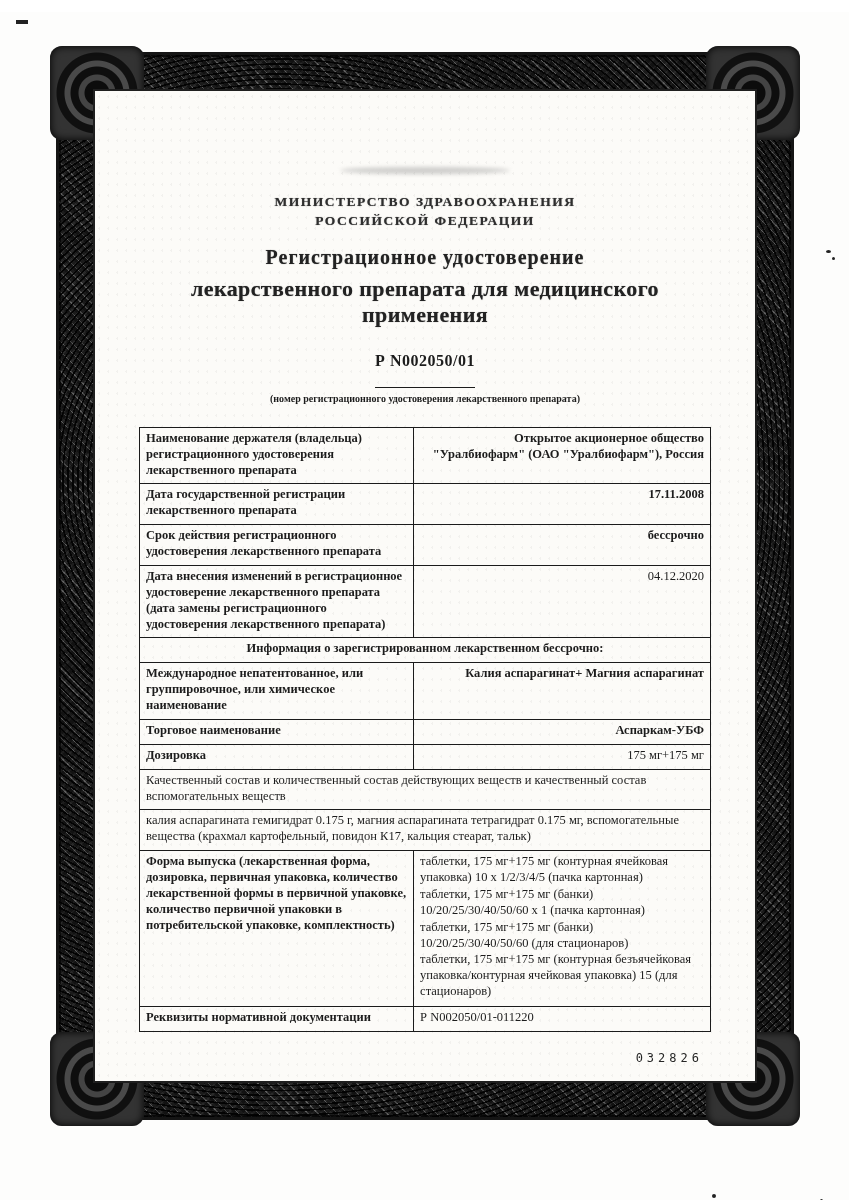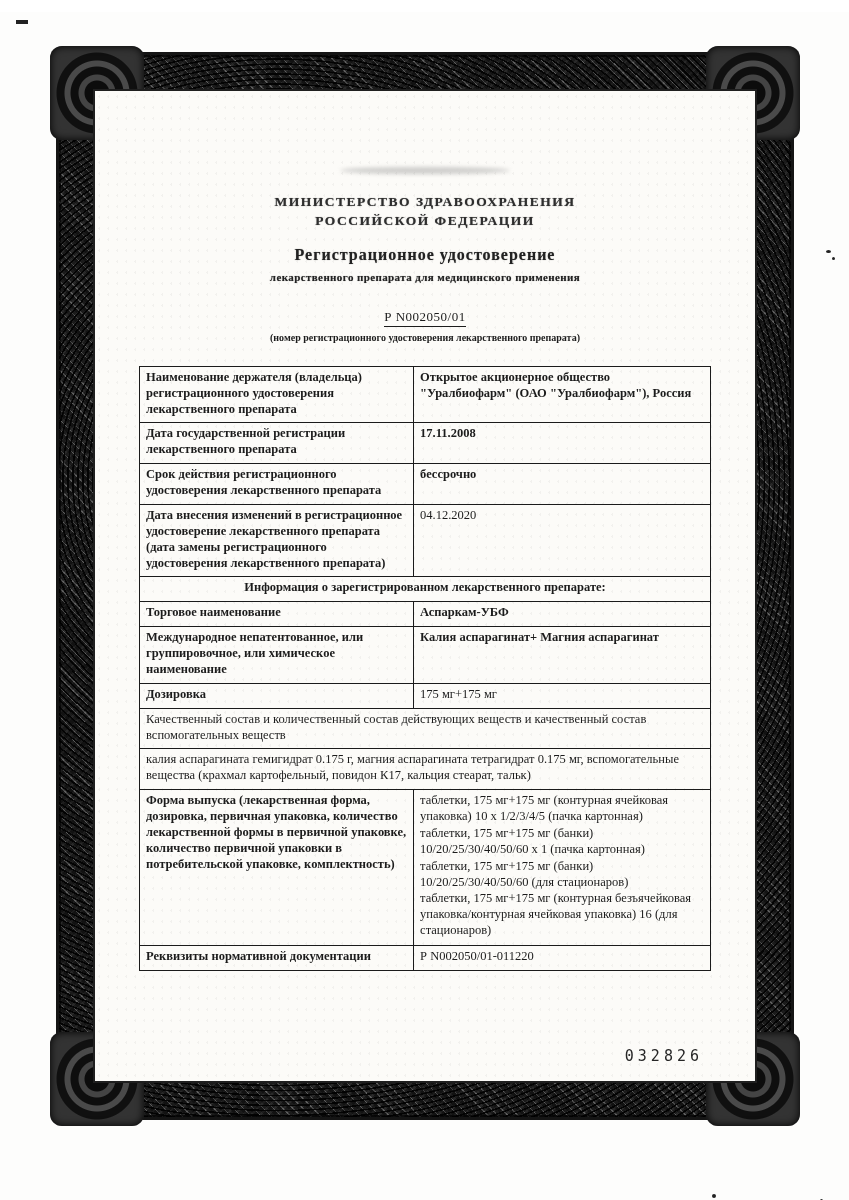--- a/index.html
+++ b/index.html
@@ -40,46 +40,46 @@
   .smudge {
     position:absolute; top:76px; left:50%; transform:translateX(-50%);
     width:170px; height:7px; background:rgba(120,120,120,0.35);
     filter:blur(2px); border-radius:50%;
   }
   .ministry {
     font-size:13.5px; font-weight:bold; letter-spacing:1.5px; line-height:1.4;
     color:#2e2e2e; text-shadow:0 0 1px rgba(70,70,70,0.7);
   }
   .doc-title { margin-top:15px; font-weight:bold; color:#222; text-shadow:0 0 1px rgba(60,60,60,0.6); }
-  .doc-title .t1 { font-size:16px; letter-spacing:1px; }
-  .doc-title .t2 { font-size:11px; letter-spacing:0.4px; margin-top:7px; }
+  .doc-title .t1 { font-size:20px; letter-spacing:1px; }
+  .doc-title .t2 { font-size:22px; letter-spacing:0.4px; margin-top:7px; }
   .reg-number-wrap { margin-top:24px; }
   .reg-number {
-    display:inline-block; font-size:13px; font-weight:normal; letter-spacing:0.5px;
-    border-bottom:1.5px solid #1c1c1c; padding-bottom:1px;
+    display:inline-block; font-size:16px; font-weight:bold; letter-spacing:0.5px;
+    border-bottom:1.5px solid #1c1c1c; padding-bottom:17px;
   }
   .reg-caption { margin-top:5px; font-size:10px; font-weight:bold; }
   table.reg-table {
     margin-top:23px; width:100%; border-collapse:collapse;
     text-align:left; font-size:12.5px; line-height:1.27;
   }
   table.reg-table td {
     border:1.5px solid #1b1b1b; padding:3px 6px 5px; vertical-align:top;
   }
   td.lbl { font-weight:bold; width:48%; }
-  td.val { text-align:left; vertical-align:middle; }
+  td.val { text-align:right; vertical-align:middle; }
   td.val.bold { font-weight:bold; }
   td.val.left { text-align:left; vertical-align:top; }
   td.full-center { text-align:center; font-weight:bold; padding:4px 6px; }
   td.full-bold { font-weight:normal; }
   td.full-plain { font-weight:normal; }
   .release-lines div { margin:0 0 1px; }
   .stamp {
     position:absolute; right:52px; bottom:16px;
-    font-family:"DejaVu Sans Mono",monospace; font-size:15px;
+    font-family:"DejaVu Sans Mono",monospace; font-size:12px;
     letter-spacing:4px; color:#262626;
   }
   .speck { position:absolute; background:#222; }
   .sp1 { left:16px;  top:8px;    width:12px; height:4px; }
   .sp2 { left:826px; top:238px;  width:5px;  height:3px; border-radius:50%; }
   .sp3 { left:832px; top:245px;  width:3px;  height:3px; border-radius:50%; }
   .sp4 { left:712px; top:1182px; width:4px;  height:4px; border-radius:50%; }
   .sp5 { left:438px; top:1194px; width:5px;  height:3px; border-radius:50%; }
   .sp6 { left:820px; top:1187px; width:3px;  height:3px; border-radius:50%; }
 </style>
@@ -133,48 +133,48 @@
             </tr>
             <tr>
               <td class="lbl">Срок действия регистрационного удостоверения лекарственного препарата</td>
               <td class="val bold">бессрочно</td>
             </tr>
             <tr>
               <td class="lbl">Дата внесения изменений в регистрационное удостоверение лекарственного препарата (дата замены регистрационного удостоверения лекарственного препарата)</td>
               <td class="val">04.12.2020</td>
             </tr>
             <tr>
-              <td class="full-center" colspan="2">Информация о зарегистрированном лекарственного препарате:</td>
+              <td class="full-center" colspan="2">Информация о зарегистрированном лекарственном бессрочно:</td>
+            </tr>
+            <tr>
+              <td class="lbl">Международное непатентованное, или группировочное, или химическое наименование</td>
+              <td class="val bold">Калия аспарагинат+ Магния аспарагинат</td>
             </tr>
             <tr>
               <td class="lbl">Торговое наименование</td>
               <td class="val bold">Аспаркам-УБФ</td>
-            </tr>
-            <tr>
-              <td class="lbl">Международное непатентованное, или группировочное, или химическое наименование</td>
-              <td class="val bold">Калия аспарагинат+ Магния аспарагинат</td>
             </tr>
             <tr>
               <td class="lbl">Дозировка</td>
               <td class="val">175 мг+175 мг</td>
             </tr>
             <tr>
               <td class="full-bold" colspan="2">Качественный состав и количественный состав действующих веществ и качественный состав вспомогательных веществ</td>
             </tr>
             <tr>
               <td class="full-plain" colspan="2">калия аспарагината гемигидрат 0.175 г, магния аспарагината тетрагидрат 0.175 мг, вспомогательные вещества (крахмал картофельный, повидон К17, кальция стеарат, тальк)</td>
             </tr>
             <tr>
               <td class="lbl">Форма выпуска (лекарственная форма, дозировка, первичная упаковка, количество лекарственной формы в первичной упаковке, количество первичной упаковки в потребительской упаковке, комплектность)</td>
               <td class="val left">
                 <div class="release-lines">
                   <div>таблетки, 175 мг+175 мг (контурная ячейковая упаковка) 10 х 1/2/3/4/5 (пачка картонная)</div>
                   <div>таблетки, 175 мг+175 мг (банки) 10/20/25/30/40/50/60 х 1 (пачка картонная)</div>
                   <div>таблетки, 175 мг+175 мг (банки) 10/20/25/30/40/50/60 (для стационаров)</div>
-                  <div>таблетки, 175 мг+175 мг (контурная безъячейковая упаковка/контурная ячейковая упаковка) 16 (для стационаров)</div>
+                  <div>таблетки, 175 мг+175 мг (контурная безъячейковая упаковка/контурная ячейковая упаковка) 15 (для стационаров)</div>
                 </div>
               </td>
             </tr>
             <tr>
               <td class="lbl">Реквизиты нормативной документации</td>
               <td class="val left">Р N002050/01-011220</td>
             </tr>
           </tbody>
         </table>
 

